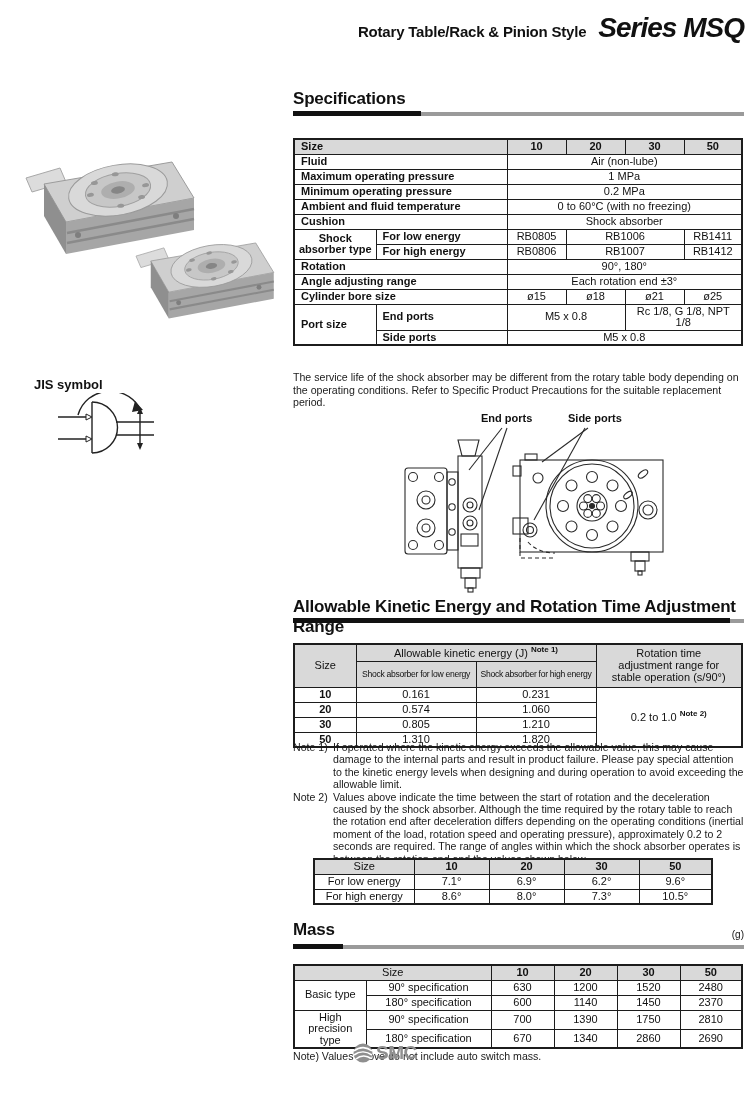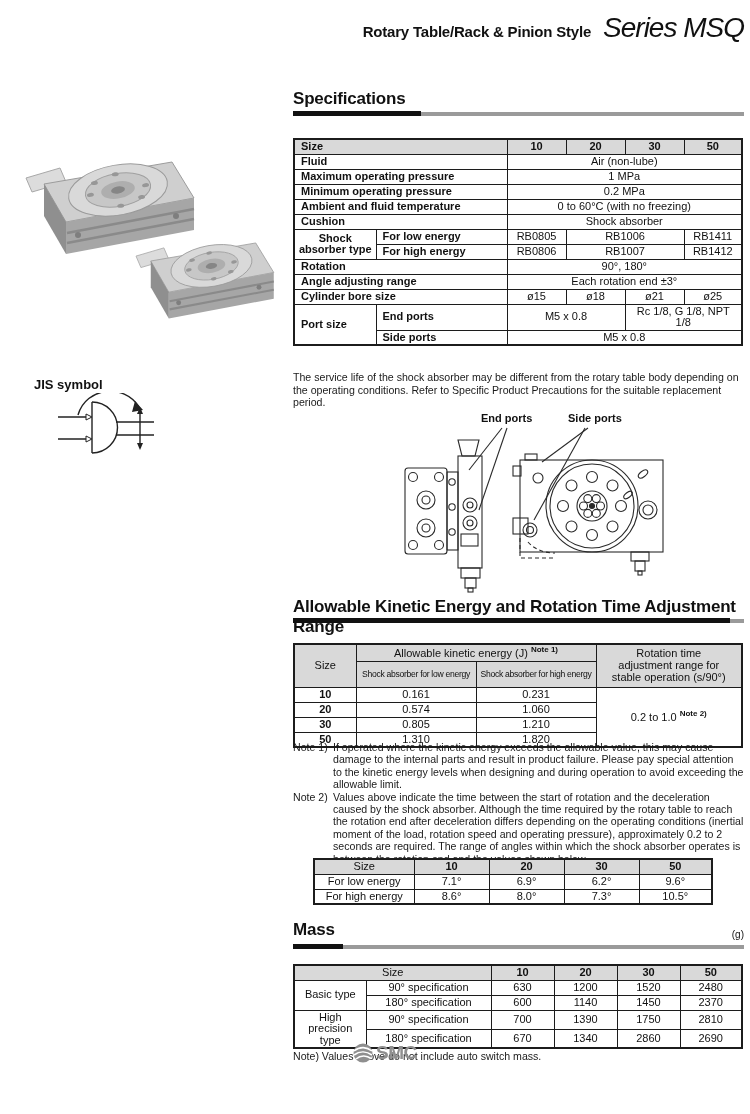--- a/index.html
+++ b/index.html
@@ -2,21 +2,21 @@
 <html><head>
 <meta charset="utf-8">
 <style>
   * { margin:0; padding:0; box-sizing:border-box; }
   body { font-family:"Liberation Sans", sans-serif; background:#fff; color:#111; }
   .page { position:relative; width:750px; height:1114px; background:#ffffff; overflow:hidden;border-radius:31px; }
 
   
   .doc-header { position:absolute; top:12px; right:6px; display:flex; align-items:baseline; gap:12px; }
   .doc-category { font-size:15px; font-weight:bold; letter-spacing:-0.2px; }
-  .doc-series { font-size:28px; font-weight:normal; font-style:italic; letter-spacing:-1px; }
+  .doc-series { font-size:28px; font-weight:bold; font-style:italic; letter-spacing:-1px; }
 
   
   .section-heading { position:absolute; font-size:17px; font-weight:bold; letter-spacing:-0.2px; }
   .rule { position:absolute; height:5px; display:flex; }
   .rule .black { background:#111; height:5px; }
   .rule .gray { background:#9a9a9a; height:4px; margin-top:0.5px; flex:1; }
 
   
   table { border-collapse:collapse; table-layout:fixed; font-size:11px; }
   th, td { border:1px solid #1c1c1c; text-align:center; vertical-align:middle;

